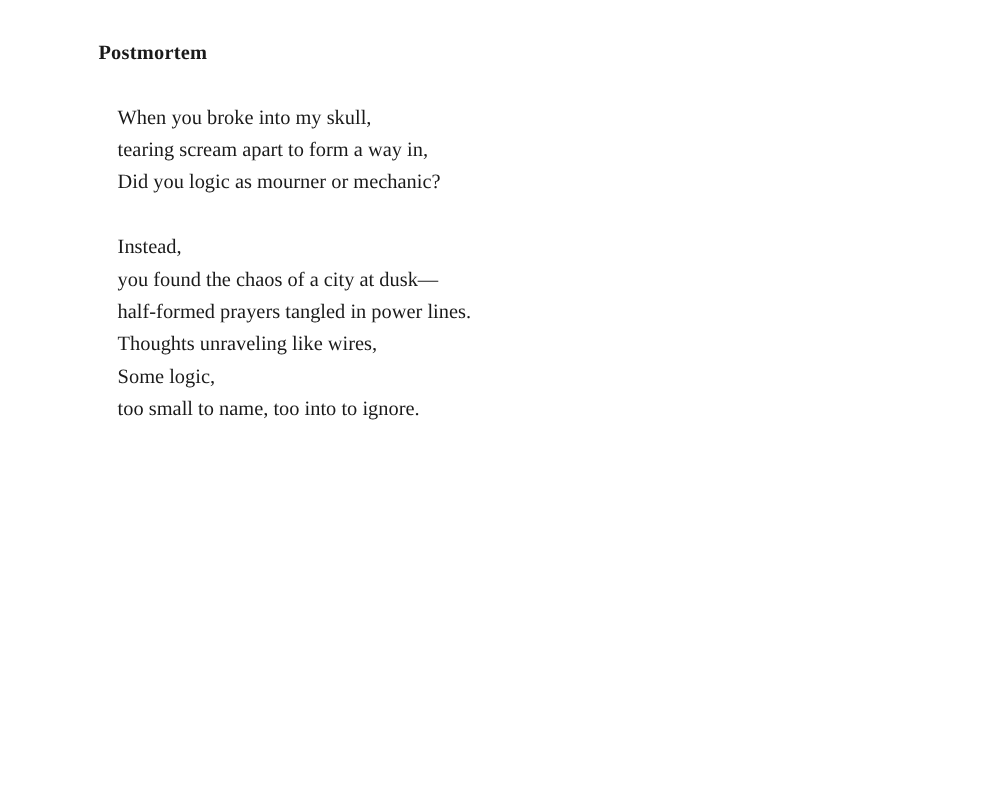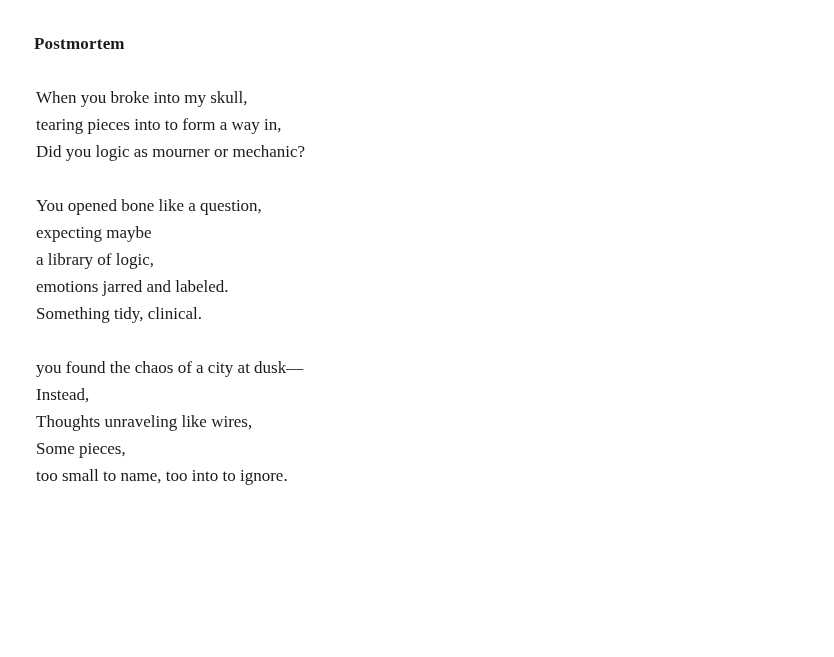--- a/index.html
+++ b/index.html
@@ -7,33 +7,33 @@
     padding: 0;
     background: #ffffff;
     width: 834px;
     height: 657px;
     overflow: hidden;
   }
   .page {
     box-sizing: border-box;
     width: 834px;
     height: 657px;
-    padding: 30px 40px 0 34px;
+    padding: 30px 40px 0 82px;
     font-family: "Liberation Serif", "DejaVu Serif", serif;
     color: #1a1a1a;
   }
   .poem-title {
     font-size: 17px;
     font-weight: 700;
     line-height: 27px;
     margin: 0 0 27px 0;
     letter-spacing: 0.2px;
   }
   .stanza {
-    margin: 0 0 27px 2px;
+    margin: 0 0 27px 16px;
     padding: 0;
   }
   .stanza:last-child {
     margin-bottom: 0;
   }
   .line {
     font-size: 17px;
     font-weight: 400;
     line-height: 27px;
     white-space: pre;
@@ -41,33 +41,27 @@
 </style>
 </head>
 <body>
 
 <div class="page">
 
   <h1 class="poem-title">Postmortem</h1>
 
   <div class="stanza">
     <div class="line">When you broke into my skull,</div>
-    <div class="line">tearing pieces into to form a way in,</div>
+    <div class="line">tearing scream apart to form a way in,</div>
     <div class="line">Did you logic as mourner or mechanic?</div>
   </div>
 
-  <div class="stanza">
-    <div class="line">You opened bone like a question,</div>
-    <div class="line">expecting maybe</div>
-    <div class="line">a library of logic,</div>
-    <div class="line">emotions jarred and labeled.</div>
-    <div class="line">Something tidy, clinical.</div>
-  </div>
 
   <div class="stanza">
+    <div class="line">Instead,</div>
     <div class="line">you found the chaos of a city at dusk—</div>
-    <div class="line">Instead,</div>
+    <div class="line">half-formed prayers tangled in power lines.</div>
     <div class="line">Thoughts unraveling like wires,</div>
-    <div class="line">Some pieces,</div>
+    <div class="line">Some logic,</div>
     <div class="line">too small to name, too into to ignore.</div>
   </div>
 
 </div>
 
 </body></html>

